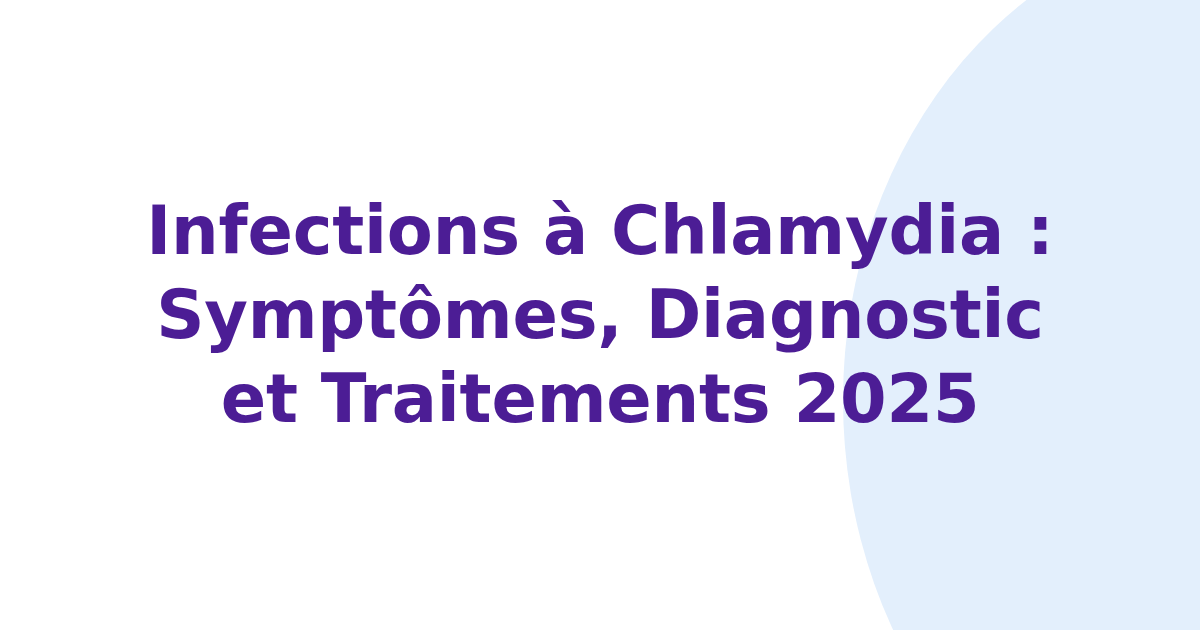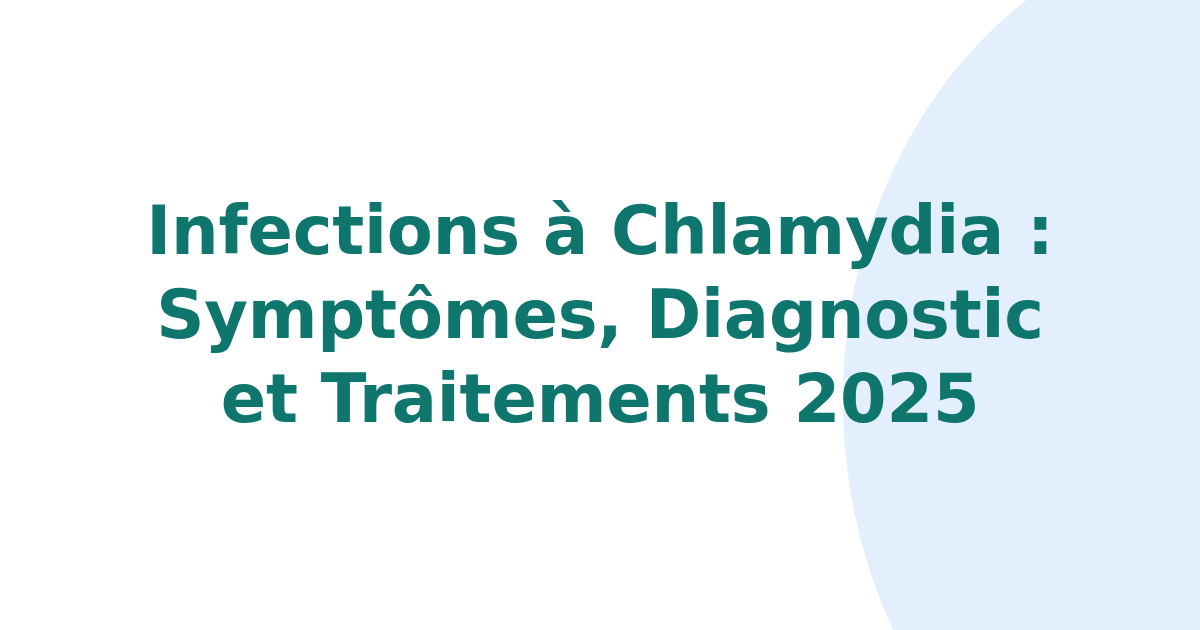--- a/index.html
+++ b/index.html
@@ -63,16 +63,16 @@
   }
 </style>
 </head>
 <body>
 
 <div class="og-card" style="background: rgb(255, 255, 255);">
 
   <div class="decor-ellipse" style="background: rgb(227, 239, 252);"></div>
 
   <div class="content-wrap">
-    <h1 class="page-title" style="color: #0f766e;">Infections à Chlamydia : Symptômes, Diagnostic et Traitements 2025</h1>
+    <h1 class="page-title" style="color: #4c1d95;">Infections à Chlamydia : Symptômes, Diagnostic et Traitements 2025</h1>
   </div>
 
 </div>
 
 </body></html>

